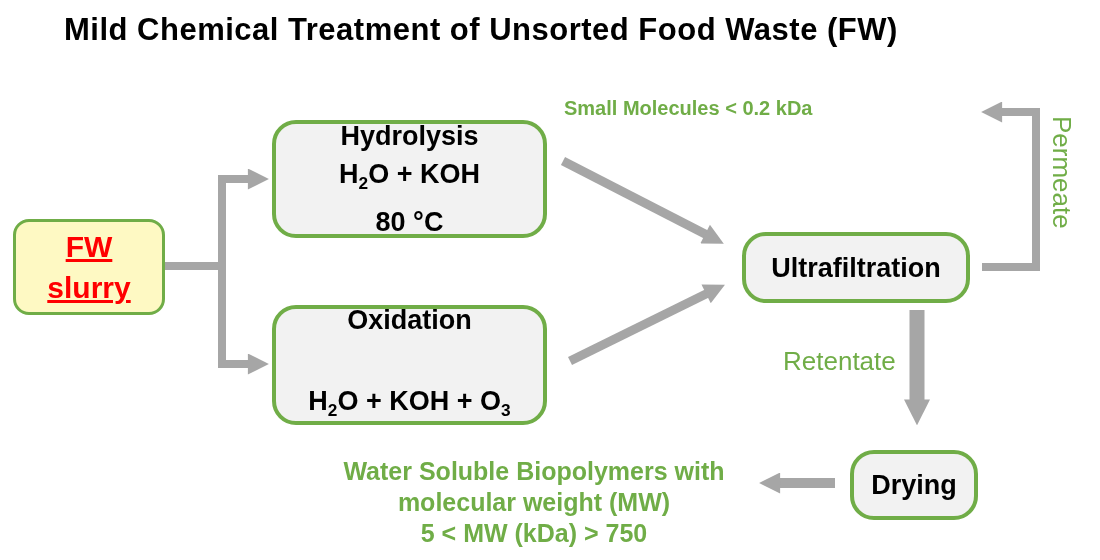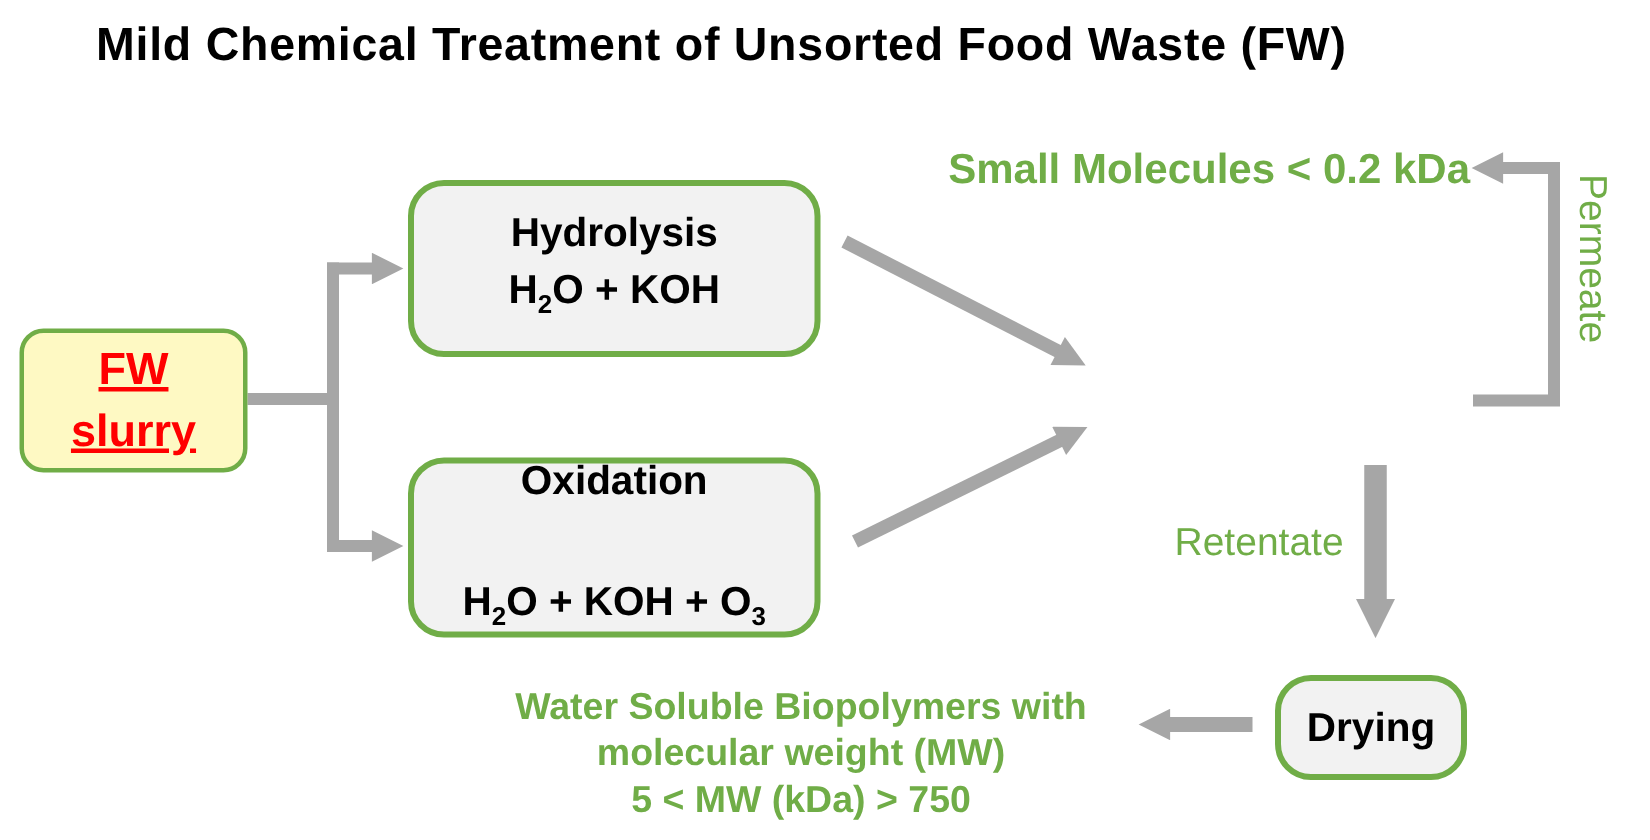--- a/index.html
+++ b/index.html
@@ -52,21 +52,21 @@
     text-decoration: underline;
   }
   .node-fw .bline { font-size: 30px; line-height: 41px; }
   .node-hydrolysis { left: 272px; top: 120px; width: 275px; height: 118px; }
   .node-oxidation  { left: 272px; top: 305px; width: 275px; height: 120px; gap: 43px; }
   .node-ultrafiltration { left: 742px; top: 232px; width: 228px; height: 71px; }
   .node-drying { left: 850px; top: 450px; width: 128px; height: 70px; }
   .glabel { position: absolute; color: var(--green); white-space: nowrap; }
   .label-small-molecules {
     left: 564px; top: 97px; width: 416px;
-    font-size: 28px; font-weight: bold; text-align: right;
+    font-size: 20px; font-weight: bold; text-align: left;
   }
   .label-permeate {
     left: 1046px; top: 116px;
     font-size: 26px;
     writing-mode: vertical-rl;
   }
   .label-retentate { left: 783px; top: 346px; font-size: 26px; }
   .label-output {
     left: 328px; top: 456px; width: 412px;
     font-size: 25px; font-weight: bold; line-height: 31px;
@@ -100,27 +100,31 @@
   </svg>
 
   <div class="node node-fw">
     <div class="bline">FW</div>
     <div class="bline">slurry</div>
   </div>
 
   <div class="node node-hydrolysis">
     <div class="bline">Hydrolysis</div>
     <div class="bline"><span>H</span><sub>2</sub><span>O + KOH</span></div>
+    <div class="bline">80 °C</div>
   </div>
 
   <div class="node node-oxidation">
     <div class="bline">Oxidation</div>
     <div class="bline"><span>H</span><sub>2</sub><span>O + KOH + O</span><sub>3</sub></div>
   </div>
 
+  <div class="node node-ultrafiltration">
+    <div class="bline">Ultrafiltration</div>
+  </div>
 
   <div class="node node-drying">
     <div class="bline">Drying</div>
   </div>
 
   <div class="glabel label-small-molecules">Small Molecules &lt; 0.2 kDa</div>
 
   <div class="glabel label-permeate">Permeate</div>
 
   <div class="glabel label-retentate">Retentate</div>

